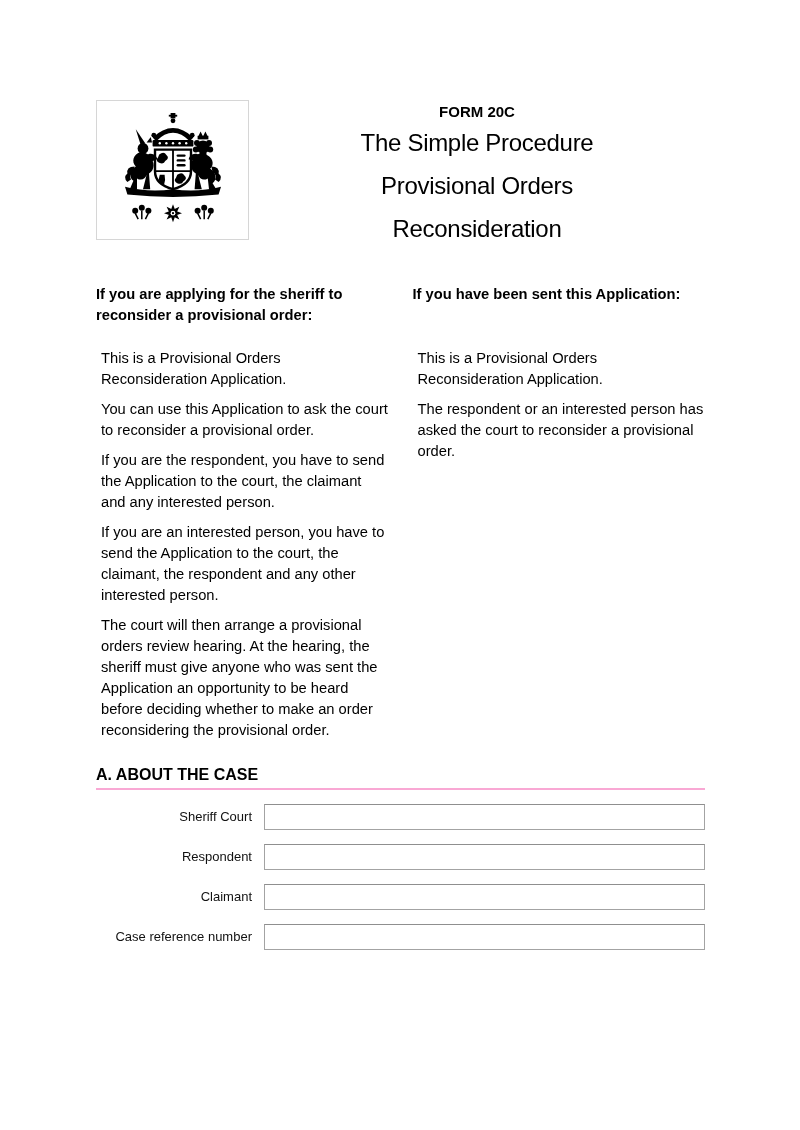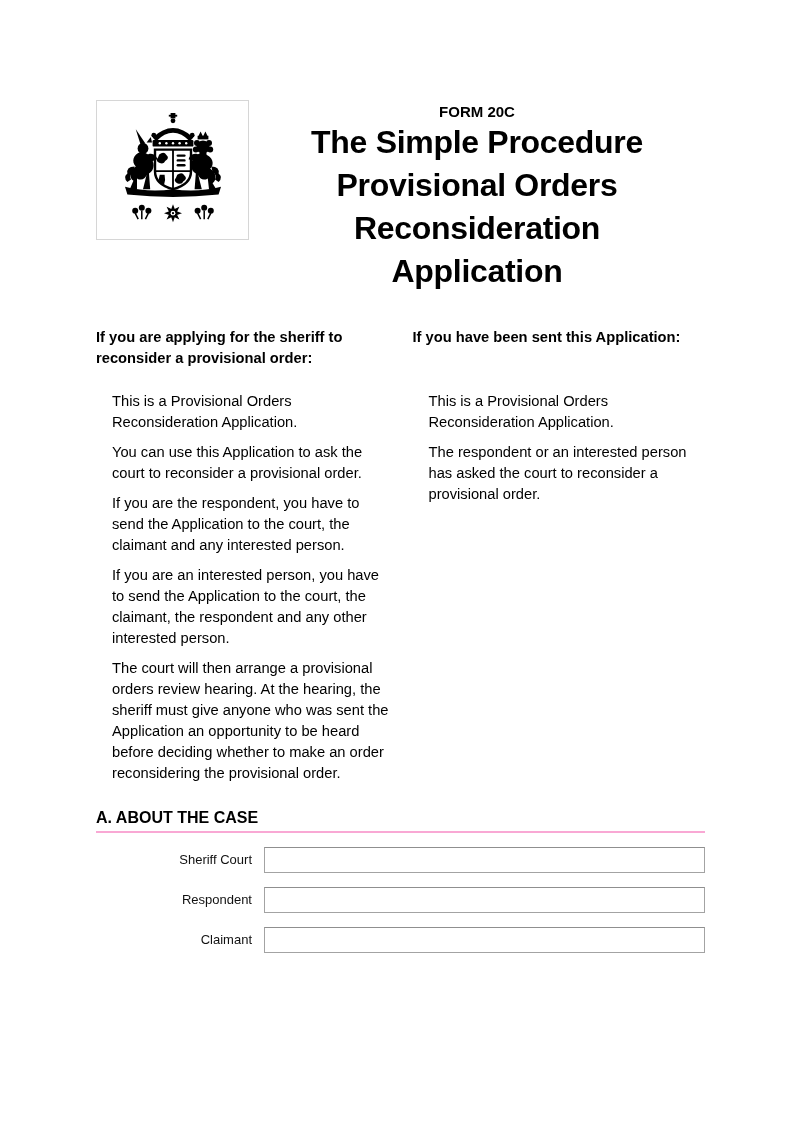--- a/index.html
+++ b/index.html
@@ -26,31 +26,31 @@
   .header { display: flex; align-items: flex-start; }
   .arms-box {
     flex: 0 0 auto;
     width: 153px; height: 140px;
     border: 1px solid #d6d6d6;
     display: flex; align-items: center; justify-content: center;
     background: #fff;
   }
   .title-block { flex: 1; text-align: center; padding-top: 2px; }
   .form-number { font-size: 15px; font-weight: 700; line-height: 19px; }
-  .main-title  { font-size: 32px; font-weight: 700; line-height: 43px; letter-spacing: -0.3px; }
+  .main-title  { font-size: 24px; font-weight: 400; line-height: 43px; letter-spacing: -0.3px; }
 
   
   .intro {
     display: flex; gap: 24px;
     margin-top: 34px;
     font-size: 14.7px; line-height: 21px;
   }
   .col { width: 297px; }
   .col-heading { font-weight: 700; height: 64px; }
-  .col p { margin: 0 0 9px 16px; }
+  .col p { margin: 0 0 9px 5px; }
 
   
   .section-a { margin-top: 17px; }
   .section-heading {
     font-size: 16px; font-weight: 700; line-height: 16px;
     padding-bottom: 5px;
     border-bottom: 2px solid #f9a8d4;
   }
   .field-row { display: flex; align-items: center; margin-top: 14px; }
   .field-label {
@@ -146,21 +146,20 @@
             </g>
           </g>
         </svg>
       </div>
       <div class="title-block">
         <div class="form-number">FORM 20C</div>
         <div class="main-title">
           <div>The Simple Procedure</div>
           <div>Provisional Orders</div>
           <div>Reconsideration</div>
-          <div>Application</div>
         </div>
       </div>
     </div>
 
     <div class="intro">
       <div class="col">
         <div class="col-heading">If you are applying for the sheriff to reconsider a provisional order:</div>
         <p>This is a Provisional Orders Reconsideration Application.</p>
         <p>You can use this Application to ask the court to reconsider a provisional order.</p>
         <p>If you are the respondent, you have to send the Application to the court, the claimant and any interested person.</p>
@@ -185,16 +184,20 @@
       <div class="field-row">
         <div class="field-label">Respondent</div>
         <input class="field-input" type="text" value="" style="">
       </div>
 
       <div class="field-row">
         <div class="field-label">Claimant</div>
         <input class="field-input" type="text" value="" style="">
       </div>
 
+      <div class="field-row">
+        <div class="field-label">Case reference number</div>
+        <input class="field-input" type="text" value="" style="">
+      </div>
     </div>
 
   </div>
 </div>
 
 </body></html>

